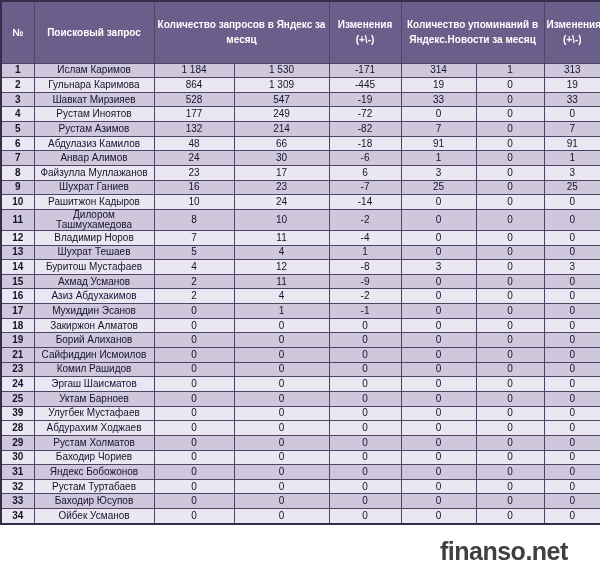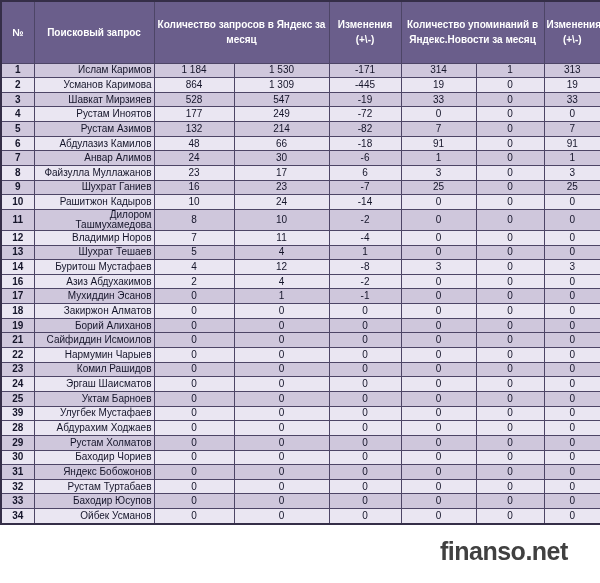--- a/index.html
+++ b/index.html
@@ -38,21 +38,21 @@
   .rank tbody td {
     font-size: 10px;
     color: #15152a;
     text-align: center;
     height: 13.65px;
     padding: 0 2px;
     line-height: 1;
     vertical-align: middle;
   }
   .rank tbody td.num  { font-weight: bold; }
-  .rank tbody td.name { text-align: right; }
+  .rank tbody td.name { text-align: center; }
   .rank tbody tr.dark  td { background: #cfc7dc; }
   .rank tbody tr.light td { background: #eae6f2; }
   .watermark {
     position: absolute;
     left: 440px;
     top: 537px;
     font-size: 25px;
     font-weight: bold;
     letter-spacing: -0.5px;
     color: #404040;
@@ -93,21 +93,21 @@
           <td class="name">Ислам Каримов</td>
           <td>1 184</td>
           <td>1 530</td>
           <td>-171</td>
           <td>314</td>
           <td>1</td>
           <td>313</td>
         </tr>
         <tr class="light">
           <td class="num">2</td>
-          <td class="name">Усманов Каримова</td>
+          <td class="name">Гульнара Каримова</td>
           <td>864</td>
           <td>1 309</td>
           <td>-445</td>
           <td>19</td>
           <td>0</td>
           <td>19</td>
         </tr>
         <tr class="dark">
           <td class="num">3</td>
           <td class="name">Шавкат Мирзияев</td>
@@ -221,20 +221,30 @@
         <tr class="light">
           <td class="num">14</td>
           <td class="name">Буритош Мустафаев</td>
           <td>4</td>
           <td>12</td>
           <td>-8</td>
           <td>3</td>
           <td>0</td>
           <td>3</td>
         </tr>
+        <tr class="dark">
+          <td class="num">15</td>
+          <td class="name">Ахмад Усманов</td>
+          <td>2</td>
+          <td>11</td>
+          <td>-9</td>
+          <td>0</td>
+          <td>0</td>
+          <td>0</td>
+        </tr>
         <tr class="light">
           <td class="num">16</td>
           <td class="name">Азиз Абдухакимов</td>
           <td>2</td>
           <td>4</td>
           <td>-2</td>
           <td>0</td>
           <td>0</td>
           <td>0</td>
         </tr>
@@ -264,30 +274,20 @@
           <td>0</td>
           <td>0</td>
           <td>0</td>
           <td>0</td>
           <td>0</td>
           <td>0</td>
         </tr>
         <tr class="dark">
           <td class="num">21</td>
           <td class="name">Сайфиддин Исмоилов</td>
-          <td>0</td>
-          <td>0</td>
-          <td>0</td>
-          <td>0</td>
-          <td>0</td>
-          <td>0</td>
-        </tr>
-        <tr class="light">
-          <td class="num">22</td>
-          <td class="name">Нармумин Чарыев</td>
           <td>0</td>
           <td>0</td>
           <td>0</td>
           <td>0</td>
           <td>0</td>
           <td>0</td>
         </tr>
         <tr class="dark">
           <td class="num">23</td>
           <td class="name">Комил Рашидов</td>

